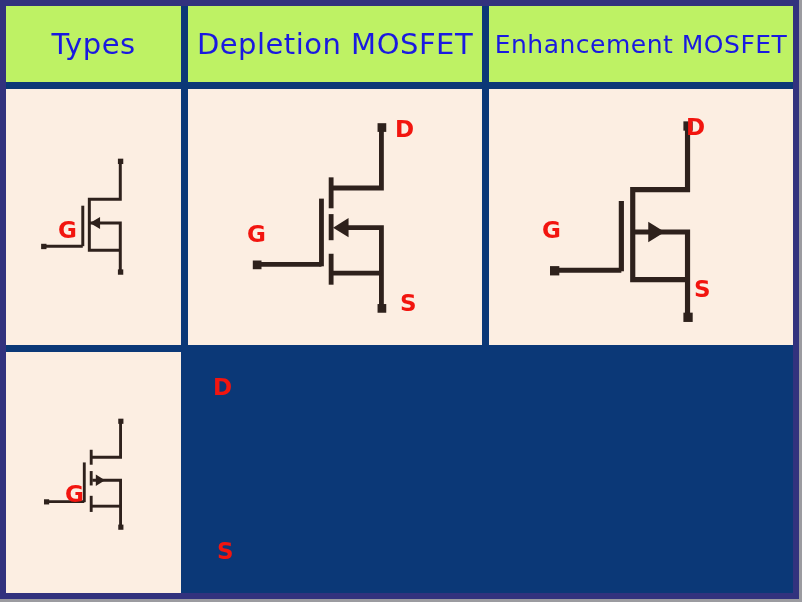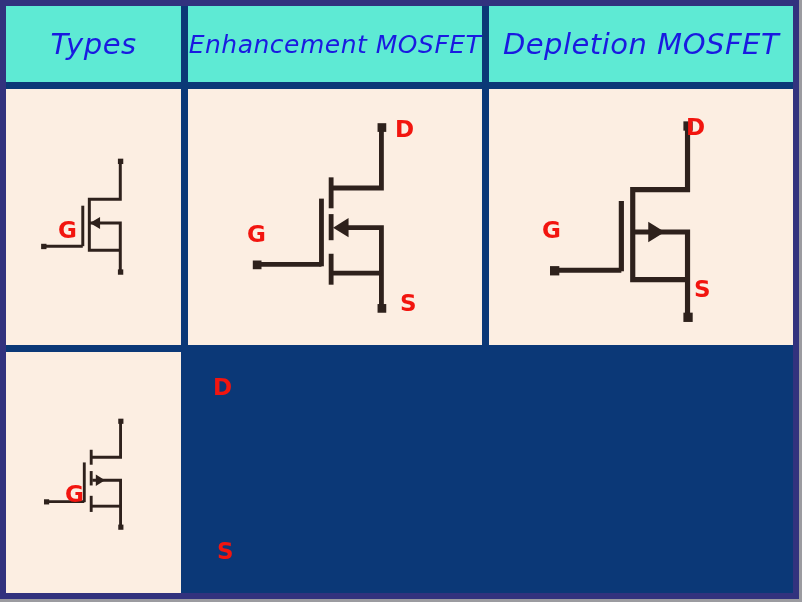--- a/index.html
+++ b/index.html
@@ -13,21 +13,21 @@
   .table {
     width:799px; height:599px;
     border:6px solid #32327e;
     background:#0b3877;
     display:grid;
     grid-template-columns:175px 294px 304px;
     grid-template-rows:76px 256px 241px;
     gap:7px;
   }
   .cell { position:relative; }
-  .yellow { background:#5eead4;font-style:italic; }
+  .yellow { background:#bef264; }
   .peach  { background:#fceee2; }
   .center { display:flex; align-items:center; justify-content:center; }
   .header-text {
     color:#1a1ae0; font-size:29px; letter-spacing:0.5px; white-space:nowrap;
   }
   .header-text.small { font-size:25px; }
   .row-label {
     color:#17807d; font-size:32px; letter-spacing:1px; white-space:nowrap;
   }
   .mosfet { position:absolute; left:0; top:0; width:100%; height:100%; }
@@ -40,24 +40,24 @@
 </style>
 </head>
 <body>
 
 <div class="table">
 
   <div class="cell yellow center">
     <span class="header-text">Types</span>
   </div>
   <div class="cell yellow center">
-    <span class="header-text small">Enhancement MOSFET</span>
+    <span class="header-text">Depletion MOSFET</span>
   </div>
   <div class="cell yellow center">
-    <span class="header-text">Depletion MOSFET</span>
+    <span class="header-text small">Enhancement MOSFET</span>
   </div>
 
 
   <div class="cell peach">
     <svg class="mosfet" viewBox="0 0 294 256">
       <rect class="solid" x="188" y="30" width="9" height="9"></rect>
       <path class="wire" d="M192 36 V98 H140 V184 H192"></path>
       <path class="wire" d="M140 138 H192 V221"></path>
       <polygon class="solid" points="141,138 158,128 158,148"></polygon>
       <path class="wire" d="M129 109 V177"></path>

